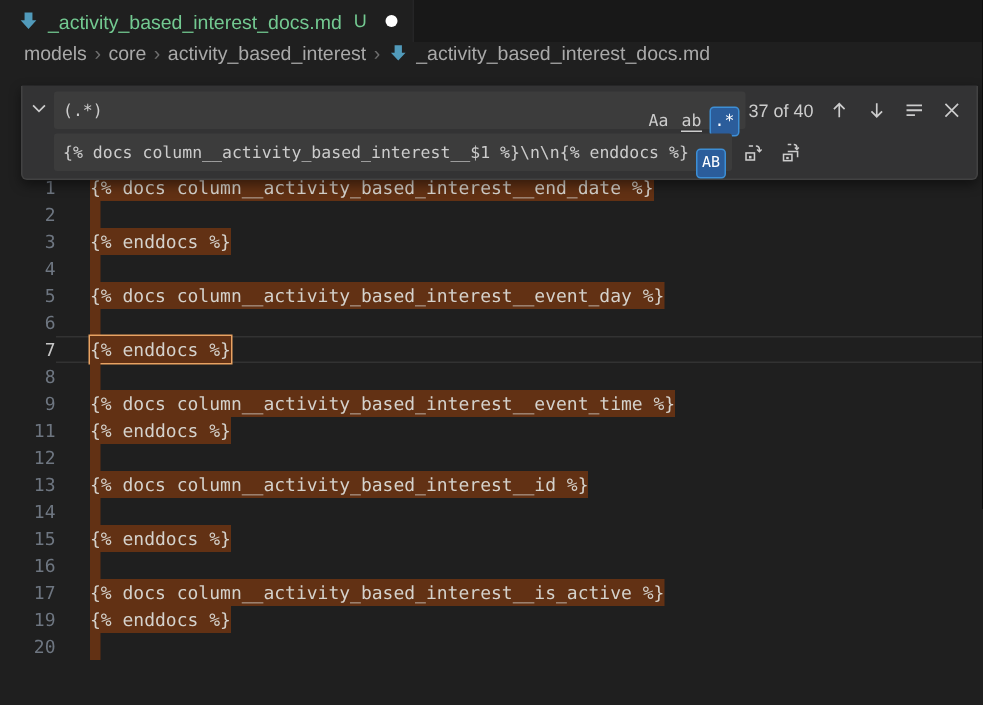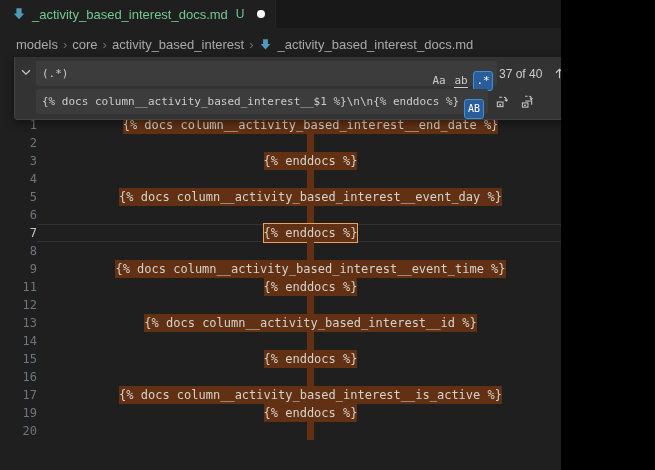--- a/index.html
+++ b/index.html
@@ -1,34 +1,34 @@
 <!DOCTYPE html>
 <html><head>
 <meta charset="utf-8">
 <style>
   * { margin:0; padding:0; box-sizing:border-box; }
   html,body { background:#000; }
   .app {
-    position:relative; width:561px; height:470px; overflow:hidden;
+    position:relative; width:655px; height:470px; overflow:hidden;
     background:#1f1f1f; font-family:"Liberation Sans", sans-serif;
     color:#cccccc;
   }
   
   .tabbar { height:28px; background:#181818; display:flex; align-items:stretch; }
   .tab {
     display:flex; align-items:center; gap:6px; padding:0 10px 0 12px;
     background:#1f1f1f; border-right:1px solid #252526; cursor:pointer;
   }
   .tab-filename { font-size:13px; color:#73c991; }
   .tab-git { font-size:12px; color:#73c991; margin-left:2px; }
   .mod-dot { width:8px; height:8px; border-radius:50%; background:#ffffff; margin-left:6px; }
   .file-icon { width:14px; height:14px; display:inline-block; flex:0 0 auto; }
   
   .breadcrumbs {
-    height:24px; display:flex; align-items:flex-end; gap:5px;
+    height:24px; display:flex; align-items:flex-start; gap:5px;
     padding-left:16px; font-size:13px; color:#a9a9a9; background:#1f1f1f;
   }
   .crumb { cursor:pointer; white-space:nowrap; }
   .crumb-sep { color:#6e6e6e; font-size:13px; }
   .crumb-file { display:flex; align-items:center; gap:5px; }
   
   .find-widget {
     position:absolute; left:14px; top:57px; width:638px;
     background:#333334; border:1px solid #424242; border-top:none;
     border-radius:0 0 4px 4px; box-shadow:0 3px 8px rgba(0,0,0,.45);
@@ -67,21 +67,21 @@
     position:absolute; left:0; top:52px; right:0; bottom:0; overflow:hidden;
     font-family:"DejaVu Sans Mono", monospace; font-size:12px;
   }
   .lines-spacer { height:64px; }
   .editor-line { display:flex; height:18px; line-height:18px; }
   .line-number {
     width:37px; text-align:right; color:#6e7681; flex:0 0 auto;
     font-size:12px; user-select:none;
   }
   .editor-line.current .line-number { color:#c6c6c6; }
-  .line-content { flex:1; padding-left:23px; white-space:pre;text-align:center; }
+  .line-content { flex:1; padding-left:23px; white-space:pre; }
   .editor-line.current .line-content {
     box-shadow: inset 0 1px 0 #323232, inset 0 -1px 0 #323232;
   }
   .match {
     display:inline-block; height:18px; background:#623114; color:#d5d2cc;
   }
   .match.current-match { box-shadow:0 0 0 1px #e8a262; }
   .sliver { display:inline-block; width:7px; height:18px; background:#623114; }
   svg { display:block; }
 </style>

